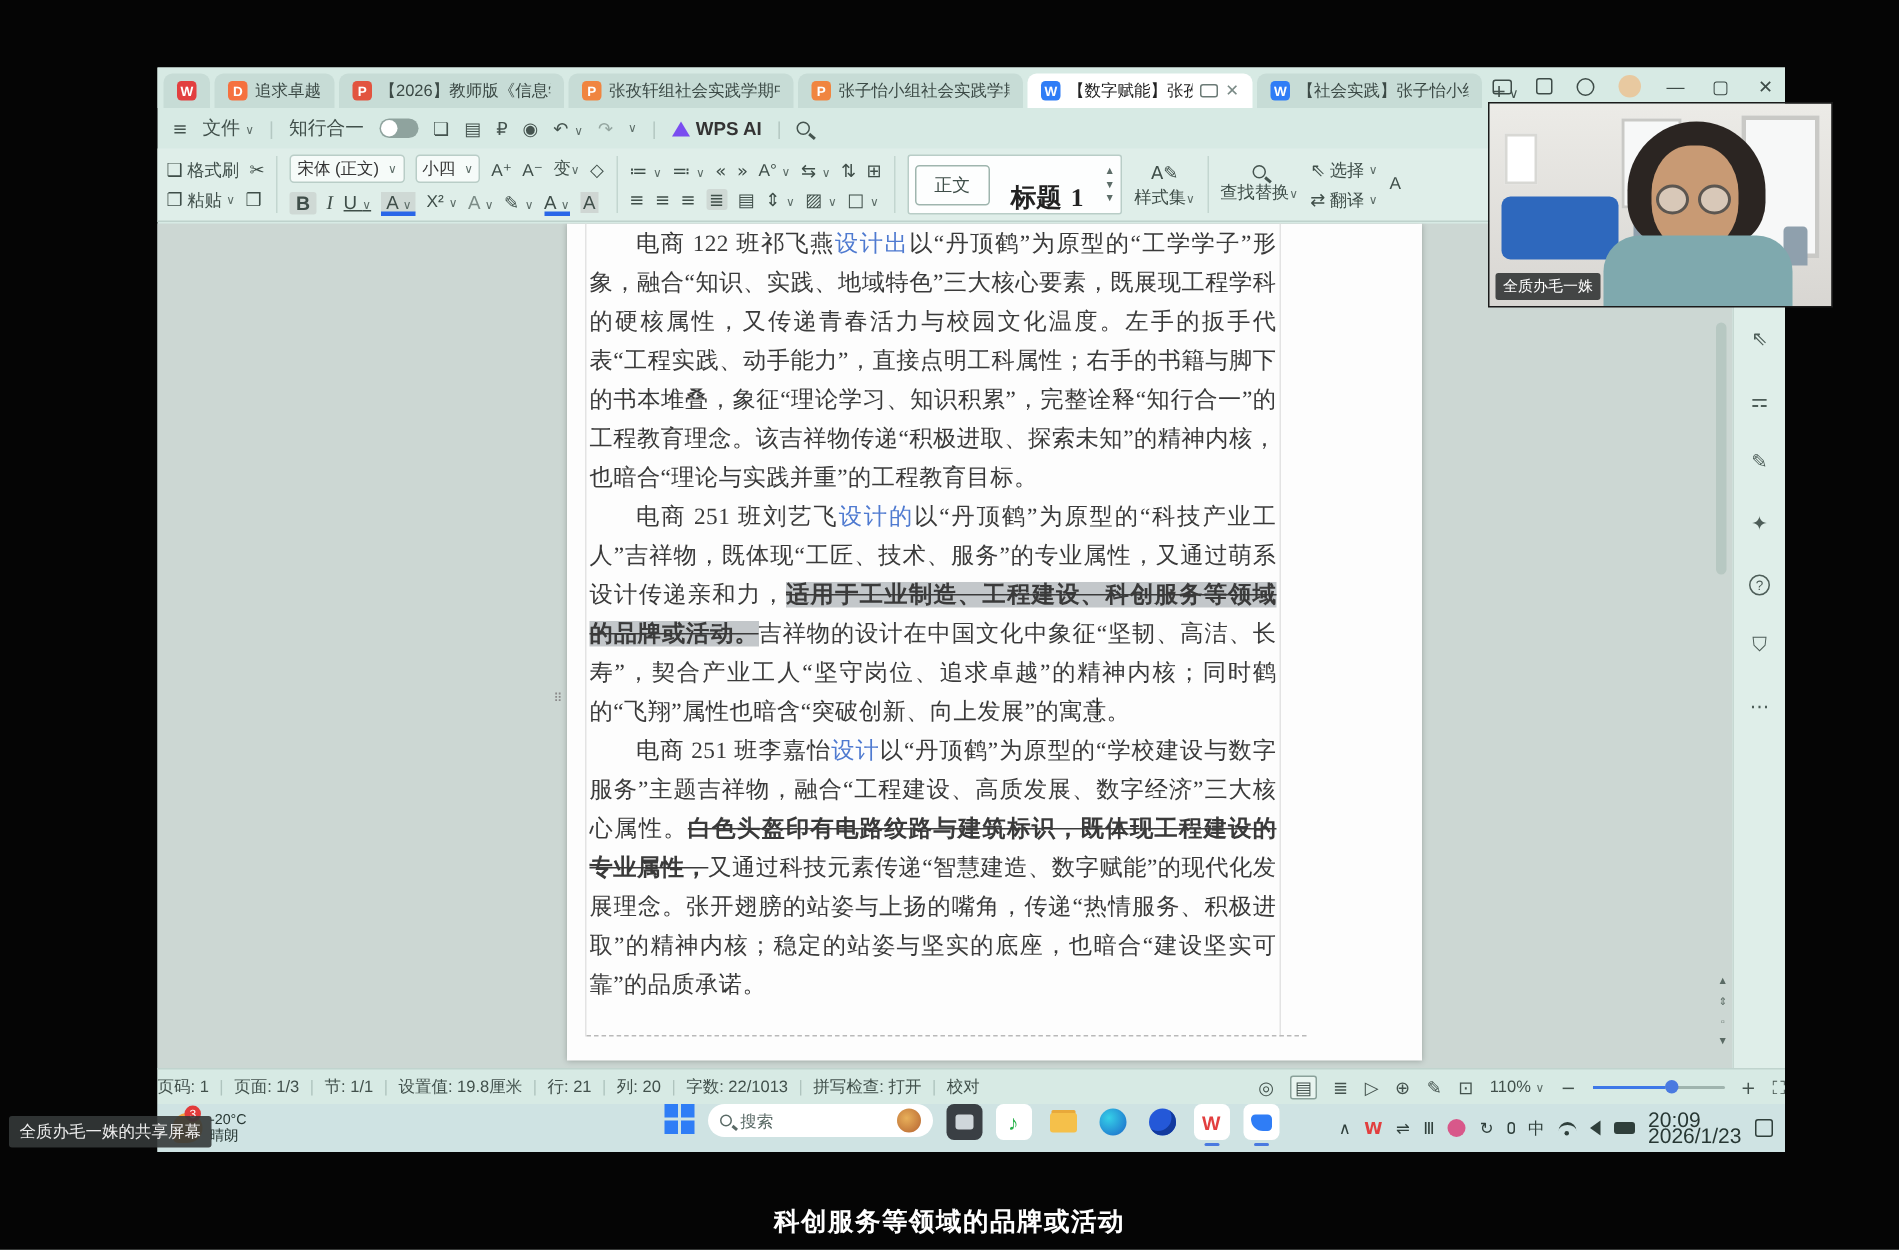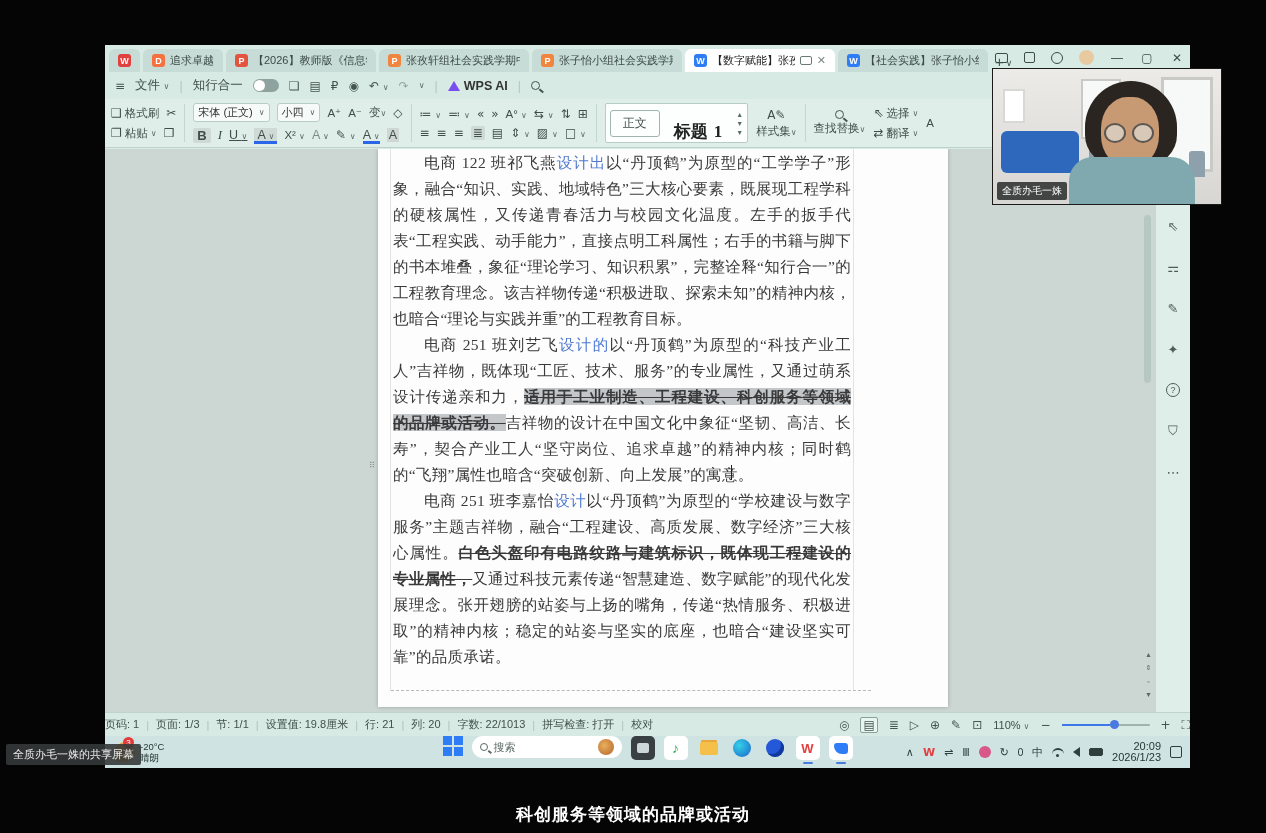--- a/index.html
+++ b/index.html
@@ -130,21 +130,21 @@
   .app-meeting { background:#fff; }
   .app-meeting::before { content:""; width:14px; height:11px; background:#2f7df6; border-radius:3px 3px 3px 8px; }
   #tray { position:absolute; right:8px; display:flex; align-items:center; gap:9px; color:#2f3f3b; font-size:11px; height:100%; }
   .tico2 { font-family:"DejaVu Sans",sans-serif; font-size:11px; }
   .tr-qq { width:12px; height:12px; border-radius:50%; background:#d8588a; }
   .tr-wifi { width:12px; height:9px; border-top:2px solid #2f3f3b; border-radius:6px 6px 0 0; position:relative; }
   .tr-wifi::after { content:""; position:absolute; left:4px; top:4px; width:3px; height:3px; background:#2f3f3b; border-radius:50%; }
   .tr-vol { width:0; height:0; border-top:5px solid transparent; border-bottom:5px solid transparent; border-right:7px solid #2f3f3b; }
   .tr-batt { width:14px; height:8px; border:1.3px solid #2f3f3b; border-radius:2px; position:relative; background:#2f3f3b; }
   .tr-mic { width:5px; height:8px; border:1.3px solid #2f3f3b; border-radius:3px; }
-  #clock { text-align:right; font-size:11px; line-height:11px; color:#273733; }
+  #clock { font-size:14px; line-height:11px; color:#273733; }
   .tr-notif { width:12px; height:12px; border:1.3px solid #2f3f3b; border-radius:2px; }
 
   
   #webcam { position:absolute; left:992px; top:68px; width:230px; height:137px; background:linear-gradient(#ecebe7,#d8d6d2); overflow:hidden; border:1px solid #1a1a1a;padding-left:36px; }
   .room-window { position:absolute; background:#f7f8f8; border:3px solid #c9c9c6; }
   .rw1 { right:8px; top:8px; width:52px; height:95px; }
   .rw2 { left:88px; top:10px; width:40px; height:60px; border-width:2px; }
   .frame { position:absolute; left:10px; top:20px; width:22px; height:34px; background:#fff; border:2px solid #d8d8d4; }
   .couch { position:absolute; left:8px; top:62px; width:78px; height:42px; background:#2e68bd; border-radius:6px; }
   .chair { position:absolute; width:16px; height:26px; background:#8fa0ad; border-radius:3px 3px 0 0; }

